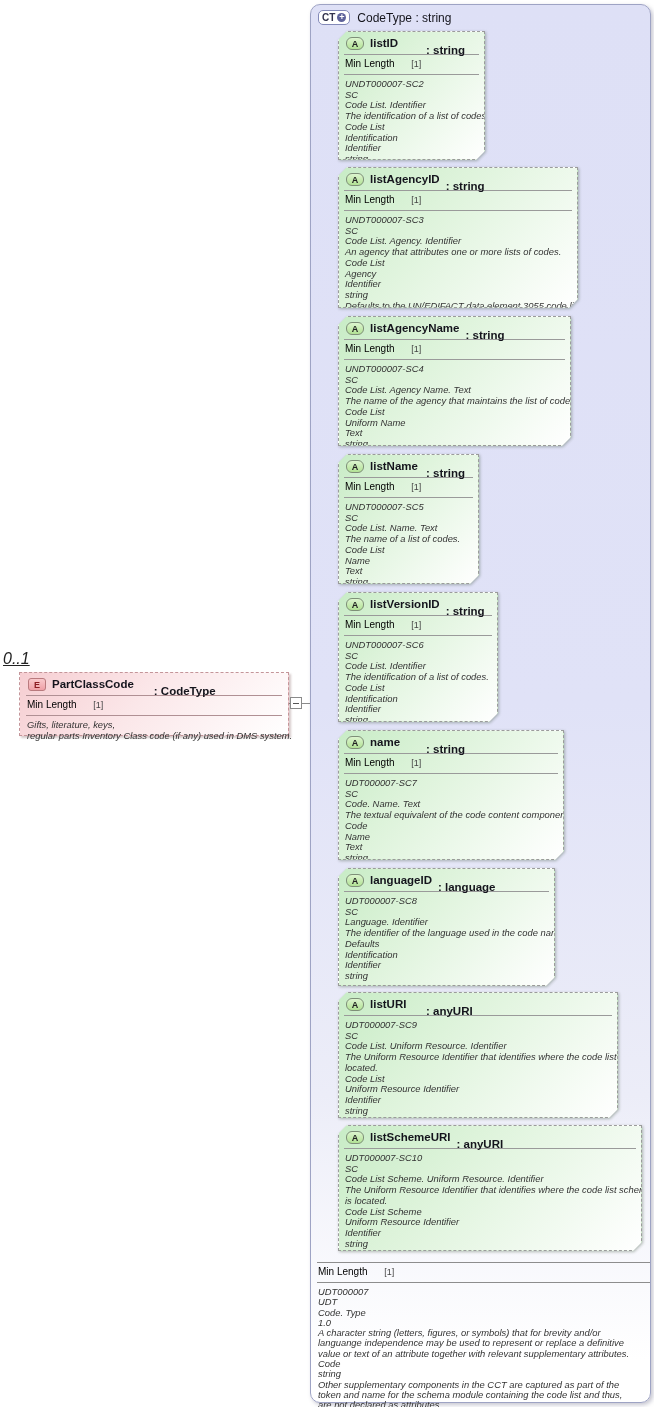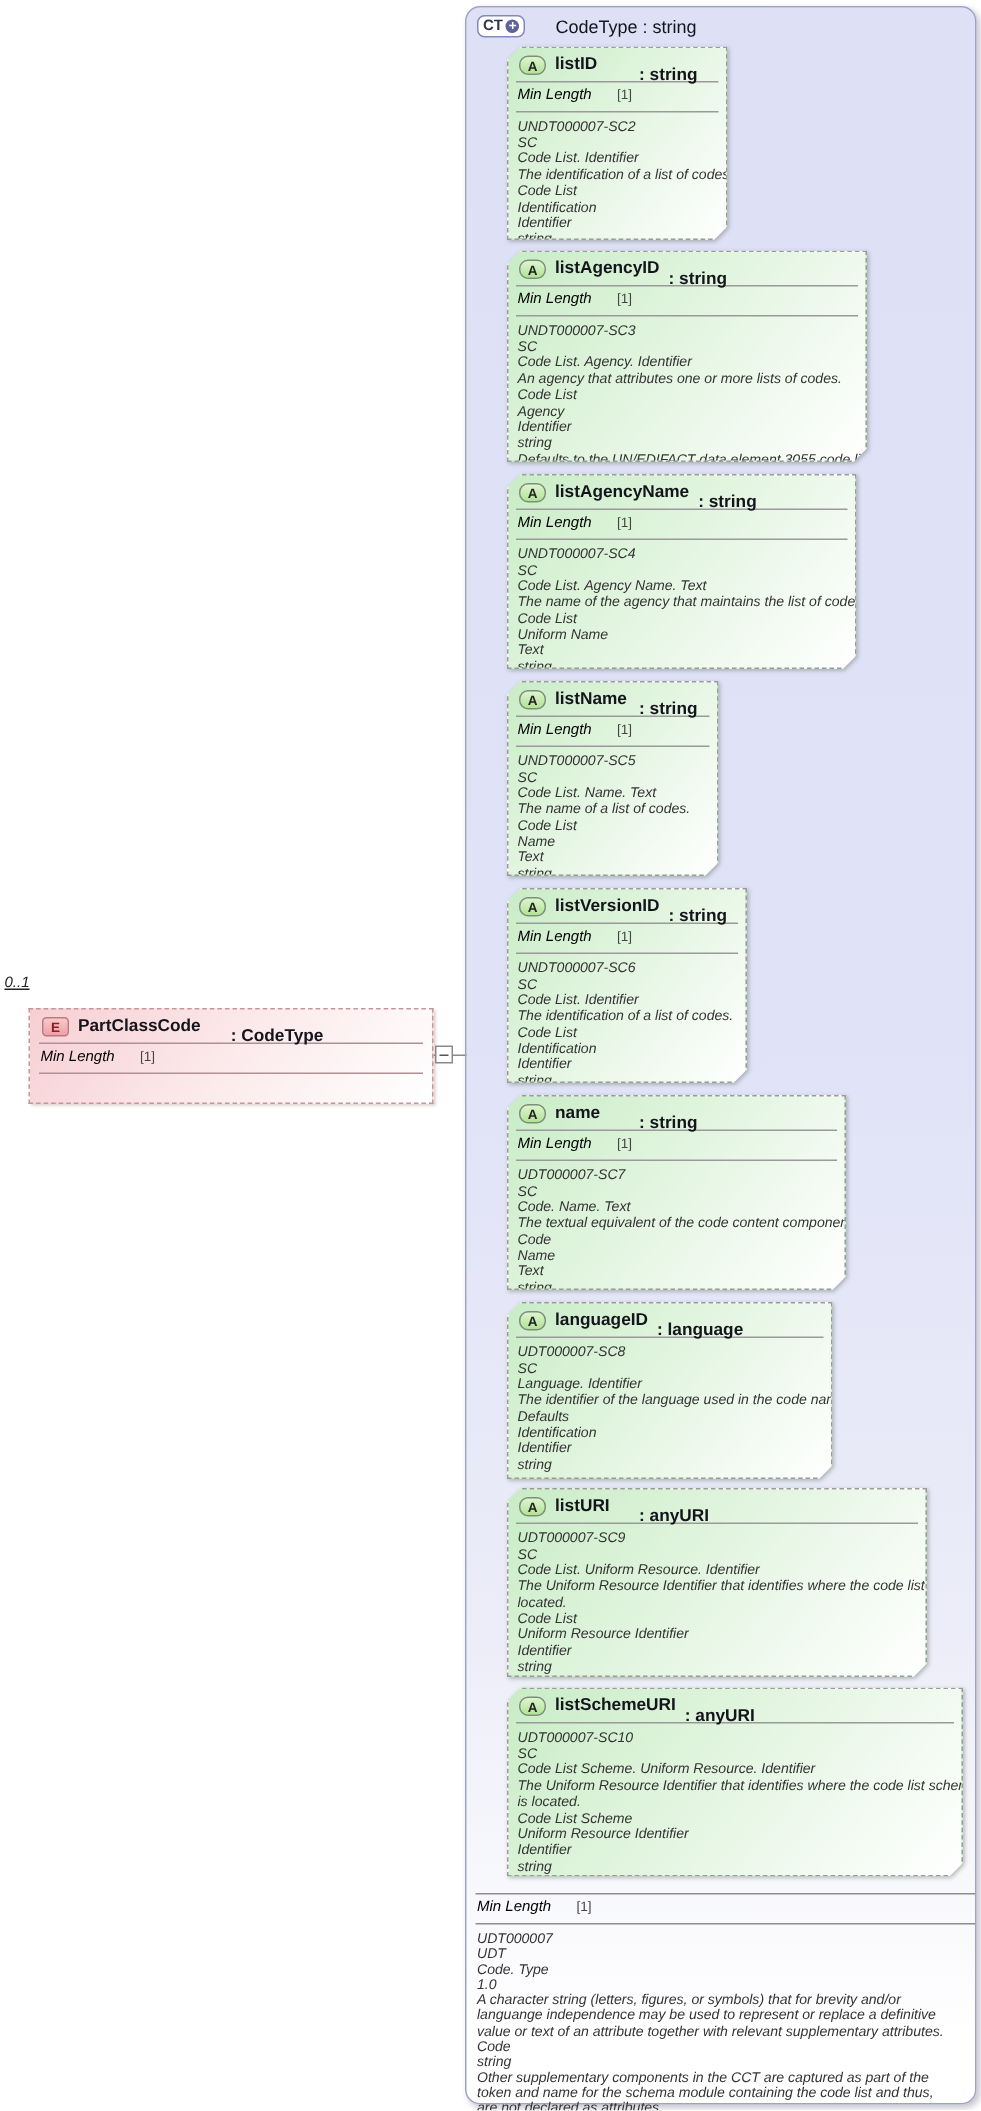--- a/index.html
+++ b/index.html
@@ -14,21 +14,21 @@
   .toggle { position:absolute; left:290px; top:697px; width:12px; height:12px;
             background:#ffffff; border:1px solid #8a8a8a; z-index:5; cursor:pointer; }
   .toggle::before { content:""; position:absolute; left:2px; right:2px; top:50%;
             height:1px; background:#555; }
 
   
   .ct-container { position:absolute; left:310px; top:4px; width:341px; height:1399px;
     border:1px solid #9ea3c4; border-radius:10px;
     background:linear-gradient(180deg,#dee0f6 0%,#e0e2f7 50%,#ecedf8 78%,#ffffff 97%);
     box-shadow:2px 2px 4px rgba(90,90,120,.35); }
-  .ct-header { position:absolute; left:7px; top:5px; display:flex; align-items:center; gap:20px; }
+  .ct-header { position:absolute; left:7px; top:5px; display:flex; align-items:center; gap:7px; }
   .ct-badge { display:inline-flex; align-items:center; gap:2px; height:15px; padding:0 3px;
     background:#ffffff; border:1px solid #8389b8; border-radius:5px;
     font-size:10px; font-weight:bold; color:#33334d; }
   .ct-plus { width:9px; height:9px; border-radius:50%; background:#5e629a; position:relative; }
   .ct-plus::before { content:"+"; position:absolute; left:0; top:-1px; width:9px; height:9px;
     color:#fff; font-size:9px; line-height:10px; text-align:center; font-weight:bold; }
   .ct-title { font-size:12px; font-weight:normal; color:#14141c; }
 
   
   .attrs-layer { position:absolute; inset:0; }
@@ -49,41 +49,41 @@
 
   .attr-header { display:flex; align-items:center; gap:6px; height:16px; padding-left:2px; }
   .a-badge { display:inline-block; width:18px; height:13px; border:1px solid #7e8f78; border-radius:6px;
     background:linear-gradient(180deg,#ddf5cf,#b2e295); font-size:9px; font-weight:bold;
     color:#222; text-align:center; line-height:12px; }
   .attr-name { display:inline-block; min-width:50px; font-size:11.5px; font-weight:bold; color:#14141c; }
   .attr-type { font-size:11.5px; font-weight:bold; color:#14141c;margin-top:14px; }
 
   .hr { border-top:1px solid #9a9a9a; margin:3px 0 2px 0; }
   .ml-row { font-size:10px; padding:1px 0 1px 1px; height:14px; }
-  .ml-label { font-style:italic; color:#000; }
+  .ml-label { color:#000; }
   .ml-card { font-size:9px; color:#444; margin-left:14px; }
   .attr-lines { padding:2px 0 0 1px; }
   .doc-line { font-size:9.4px; font-style:italic; color:#333; line-height:10.7px; white-space:nowrap; }
 
   
   .ct-footer { position:absolute; left:6px; top:1254px; width:333px; }
   .ct-footer .hr { border-top:1px solid #8d8d8d; }
   .ct-footer .doc-line { line-height:10.3px; }
 
   
   .element-card { position:absolute; left:19px; top:672px; width:270px; height:64px;
     border:1px dashed #c49599; padding:3px 6px;
     background:linear-gradient(130deg,#f6ced2 0%,#fbe7e9 45%,#ffffff 100%);
     box-shadow:1.5px 1.5px 2px rgba(120,80,80,.3); }
   .e-badge { display:inline-block; width:18px; height:13px; border:1px solid #b97a7e; border-radius:3px;
     background:linear-gradient(180deg,#f9c9cc,#efa0a6); font-size:9px; font-weight:bold;
     color:#8c1d22; text-align:center; line-height:12px; }
   .element-card .hr { border-top:1px solid #b09094; }
 
-  .cardinality { position:absolute; left:3px; top:650px; font-size:10px; font-style:italic; color:#222;text-decoration:underline; }
+  .cardinality { position:absolute; left:3px; top:650px; font-size:16px; font-style:italic; color:#222;text-decoration:underline; }
 </style>
 </head>
 <body>
 
 <div class="page">
 
   <div class="conn hline"></div>
   <div class="toggle"></div>
   <div class="conn rail"></div>
   <div class="conn tick" style="top:94px"></div>
@@ -103,20 +103,24 @@
       <span class="e-badge">E</span>
       <span class="attr-name" style="min-width:0;margin-right:14px">PartClassCode</span>
       <span class="attr-type">: CodeType</span>
     </div>
     <div class="hr"></div>
     <div class="ml-row">
       <span class="ml-label">Min Length</span>
       <span class="ml-card">[1]</span>
     </div>
     <div class="hr"></div>
+    <div class="attr-lines">
+        <div class="doc-line">Gifts, literature, keys,</div>
+        <div class="doc-line">regular parts Inventory Class code (if any) used in DMS system.</div>
+      </div>
   </div>
 
   <div class="ct-container">
     <div class="ct-header">
       <span class="ct-badge">
         <span>CT</span>
           <span class="ct-plus"></span>
       </span>
       <span class="ct-title">CodeType : string</span>
     </div>

